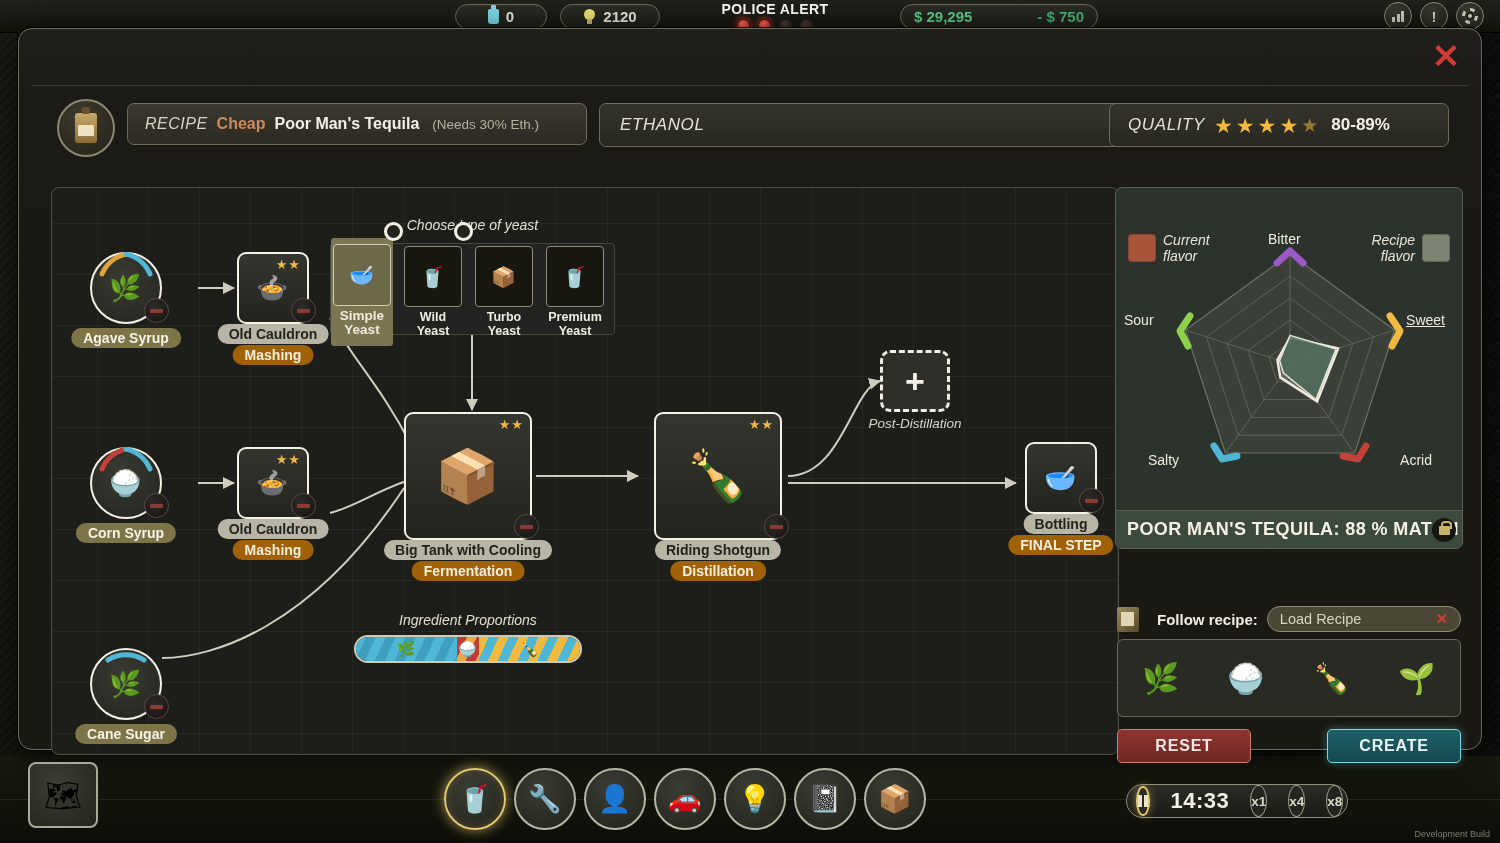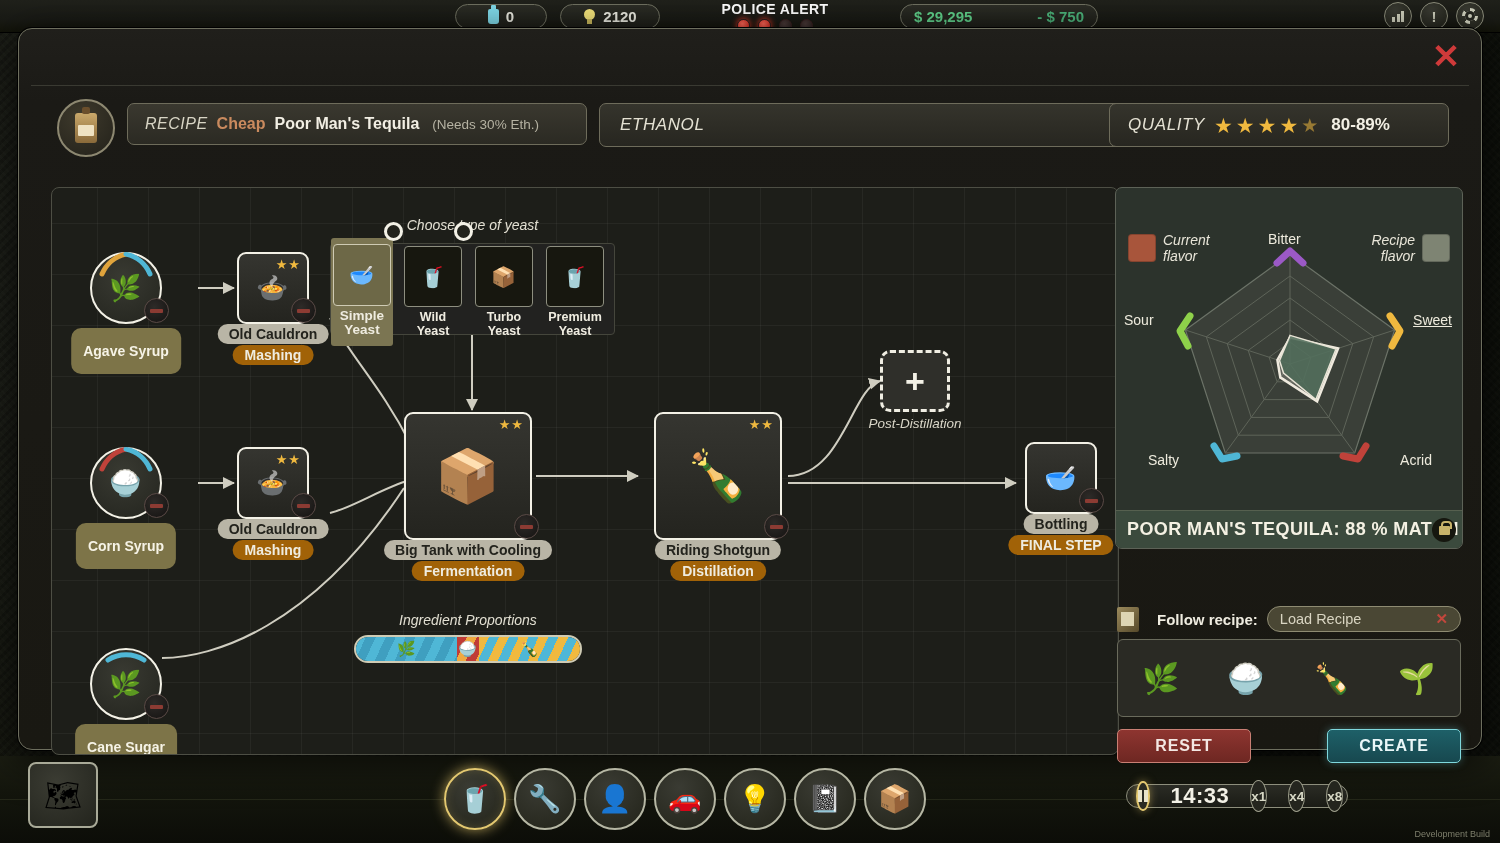--- a/index.html
+++ b/index.html
@@ -181,21 +181,21 @@
   }
   .arc { position:absolute; width:72px; height:72px; border-radius:50%; top:-2.5px; left:-2.5px;}
   .minus-badge {
     position:absolute; right:-9px; bottom:-1px; width:25px; height:25px; border-radius:50%;
     background: radial-gradient(circle at 40% 35%, #2e2b28, #141211); border:1px solid #5a4a46;
     display:flex; align-items:center; justify-content:center;
   }
   .minus-badge i { display:block; width:13px; height:4px; background:#8c3b33; border-radius:1px; }
   .node-label {
     position:absolute; left:50%; transform:translateX(-50%); top:76px;
-    background:#7d7448; border-radius:10px; padding:15px 12px;
+    background:#7d7448; border-radius:10px; padding:2px 12px;
     color:#f6f3e6; font-size:14px; font-weight:bold; white-space:nowrap;
   }
 
   
   .mach-node { position:absolute; width:72px; height:72px; }
   .mach-box {
     width:72px; height:72px; border-radius:9px;
     background: linear-gradient(180deg,#353530,#24241f);
     border:2.5px solid #f3f1e6; position:relative;
     display:flex; align-items:center; justify-content:center;
@@ -324,21 +324,21 @@
   .nav-wrap { position:absolute; left:444px; top:768px; display:flex; gap:8px; }
   .nav-btn {
     width:62px; height:62px; border-radius:50%;
     background:radial-gradient(circle at 40% 30%,#3a3b33,#222319);
     border:2px solid #b6b7a4; display:flex; align-items:center; justify-content:center;
     font-size:27px; cursor:pointer;
   }
   .nav-btn.active { border-color:#e3c870; box-shadow:0 0 13px rgba(230,200,110,.7), inset 0 0 10px rgba(230,200,110,.2);}
 
   .time-wrap {
-    position:absolute; right:152px; top:784px; width:222px; height:24px; border-radius:19px;
+    position:absolute; right:152px; top:784px; width:222px; height:34px; border-radius:19px;
     background:linear-gradient(180deg,#2b2c25,#1a1b15); border:1px solid #8d8e7c;
     display:flex; align-items:center; gap:21px; padding:0 9px;text-align:right;
   }
   .pause-btn {
     width:30px; height:30px; border-radius:50%; background:#2a2b23; border:2px solid #e3c870;
     display:flex; align-items:center; justify-content:center; gap:2.5px;
     box-shadow:0 0 9px rgba(230,200,110,.5);
   }
   .pause-btn i { width:3.5px; height:12px; background:#e8e3c8; display:block;}
   .clock { color:#f3f1e6; font-size:22px; font-weight:bold; letter-spacing:.5px; }
@@ -649,21 +649,21 @@
               <polygon points="0,-28.6 46.0,-15.0 25.9,35.6 -6.5,9.0 -10.5,-3.4" fill="#4e6b58" fill-opacity="0.85" stroke="#e8e4d6" stroke-width="1.5"></polygon>
 
               <path d="M-13,-101 L0,-113 L13,-101" stroke="#9b59c6" stroke-width="7" fill="none" stroke-linecap="round" stroke-linejoin="round"></path>
               <path d="M100,-48 L110,-33 L102,-18" stroke="#f0b93f" stroke-width="7" fill="none" stroke-linecap="round" stroke-linejoin="round"></path>
               <path d="M76,82 L68,95 L53,92" stroke="#c0423a" stroke-width="7" fill="none" stroke-linecap="round" stroke-linejoin="round"></path>
               <path d="M-76,82 L-68,95 L-53,92" stroke="#4fb7d6" stroke-width="7" fill="none" stroke-linecap="round" stroke-linejoin="round"></path>
               <path d="M-100,-48 L-110,-33 L-102,-18" stroke="#8ed14a" stroke-width="7" fill="none" stroke-linecap="round" stroke-linejoin="round"></path>
             </g>
           </svg>
           <div class="axis-label" style="left:152px; top:15px;">Bitter</div>
-          <div class="axis-label" style="right:12px; top:96px;text-decoration:underline;">Sweet</div>
+          <div class="axis-label" style="right:19px; top:96px;text-decoration:underline;">Sweet</div>
           <div class="axis-label" style="right:32px; bottom:18px;">Acrid</div>
           <div class="axis-label" style="left:32px; bottom:18px;">Salty</div>
           <div class="axis-label" style="left:8px; top:96px;">Sour</div>
         </div>
 
         <div class="match-bar">
           <span>POOR MAN'S TEQUILA: 88 % MATCH</span>
           <span class="lock-badge">
             <span class="lock-glyph"></span>
           </span>

